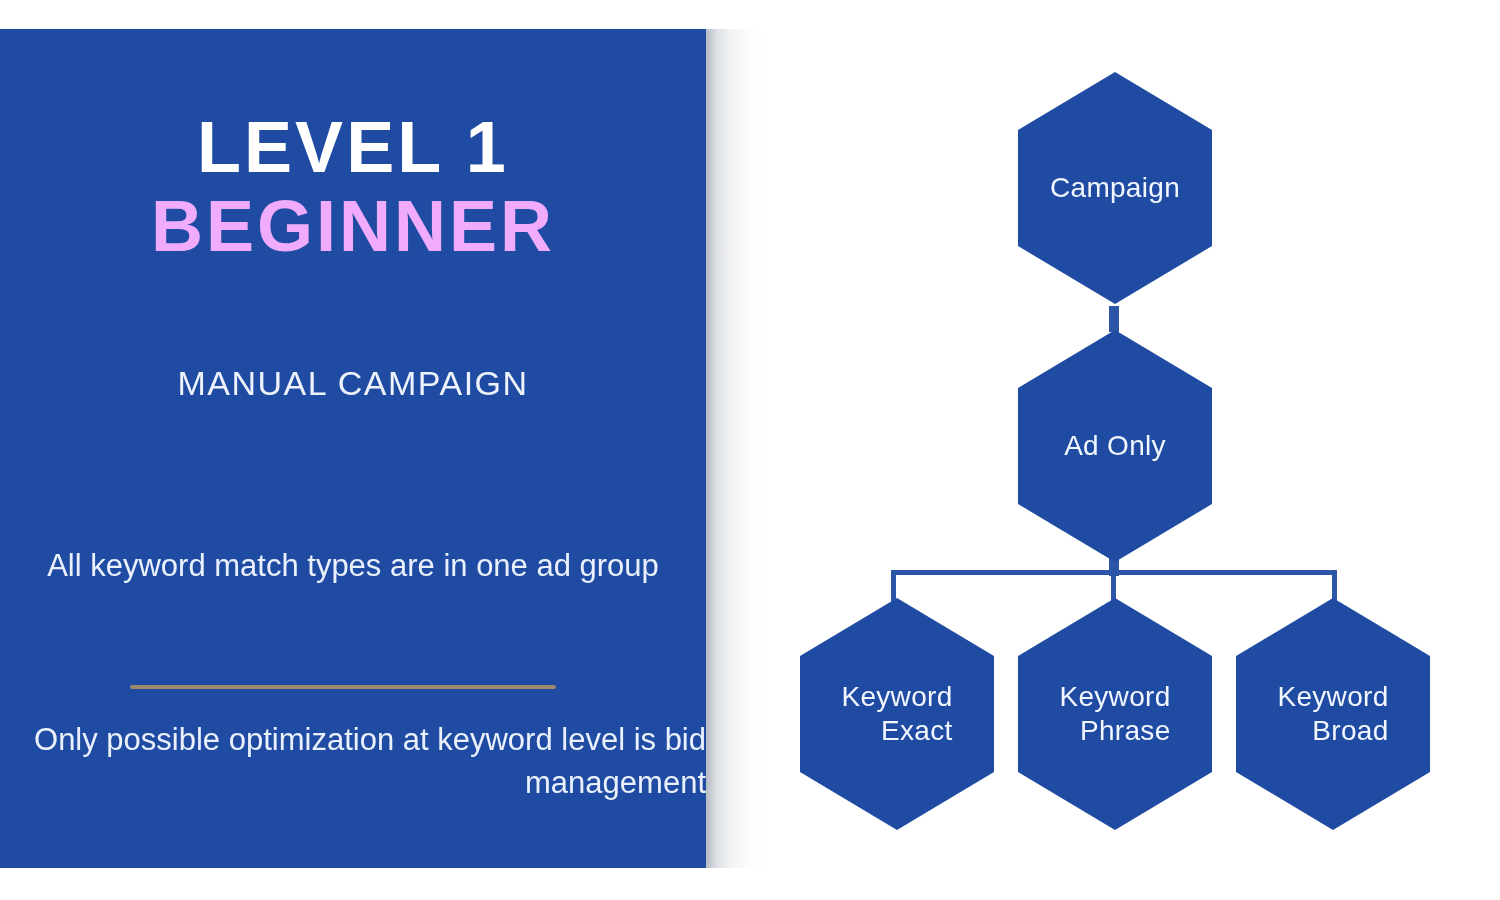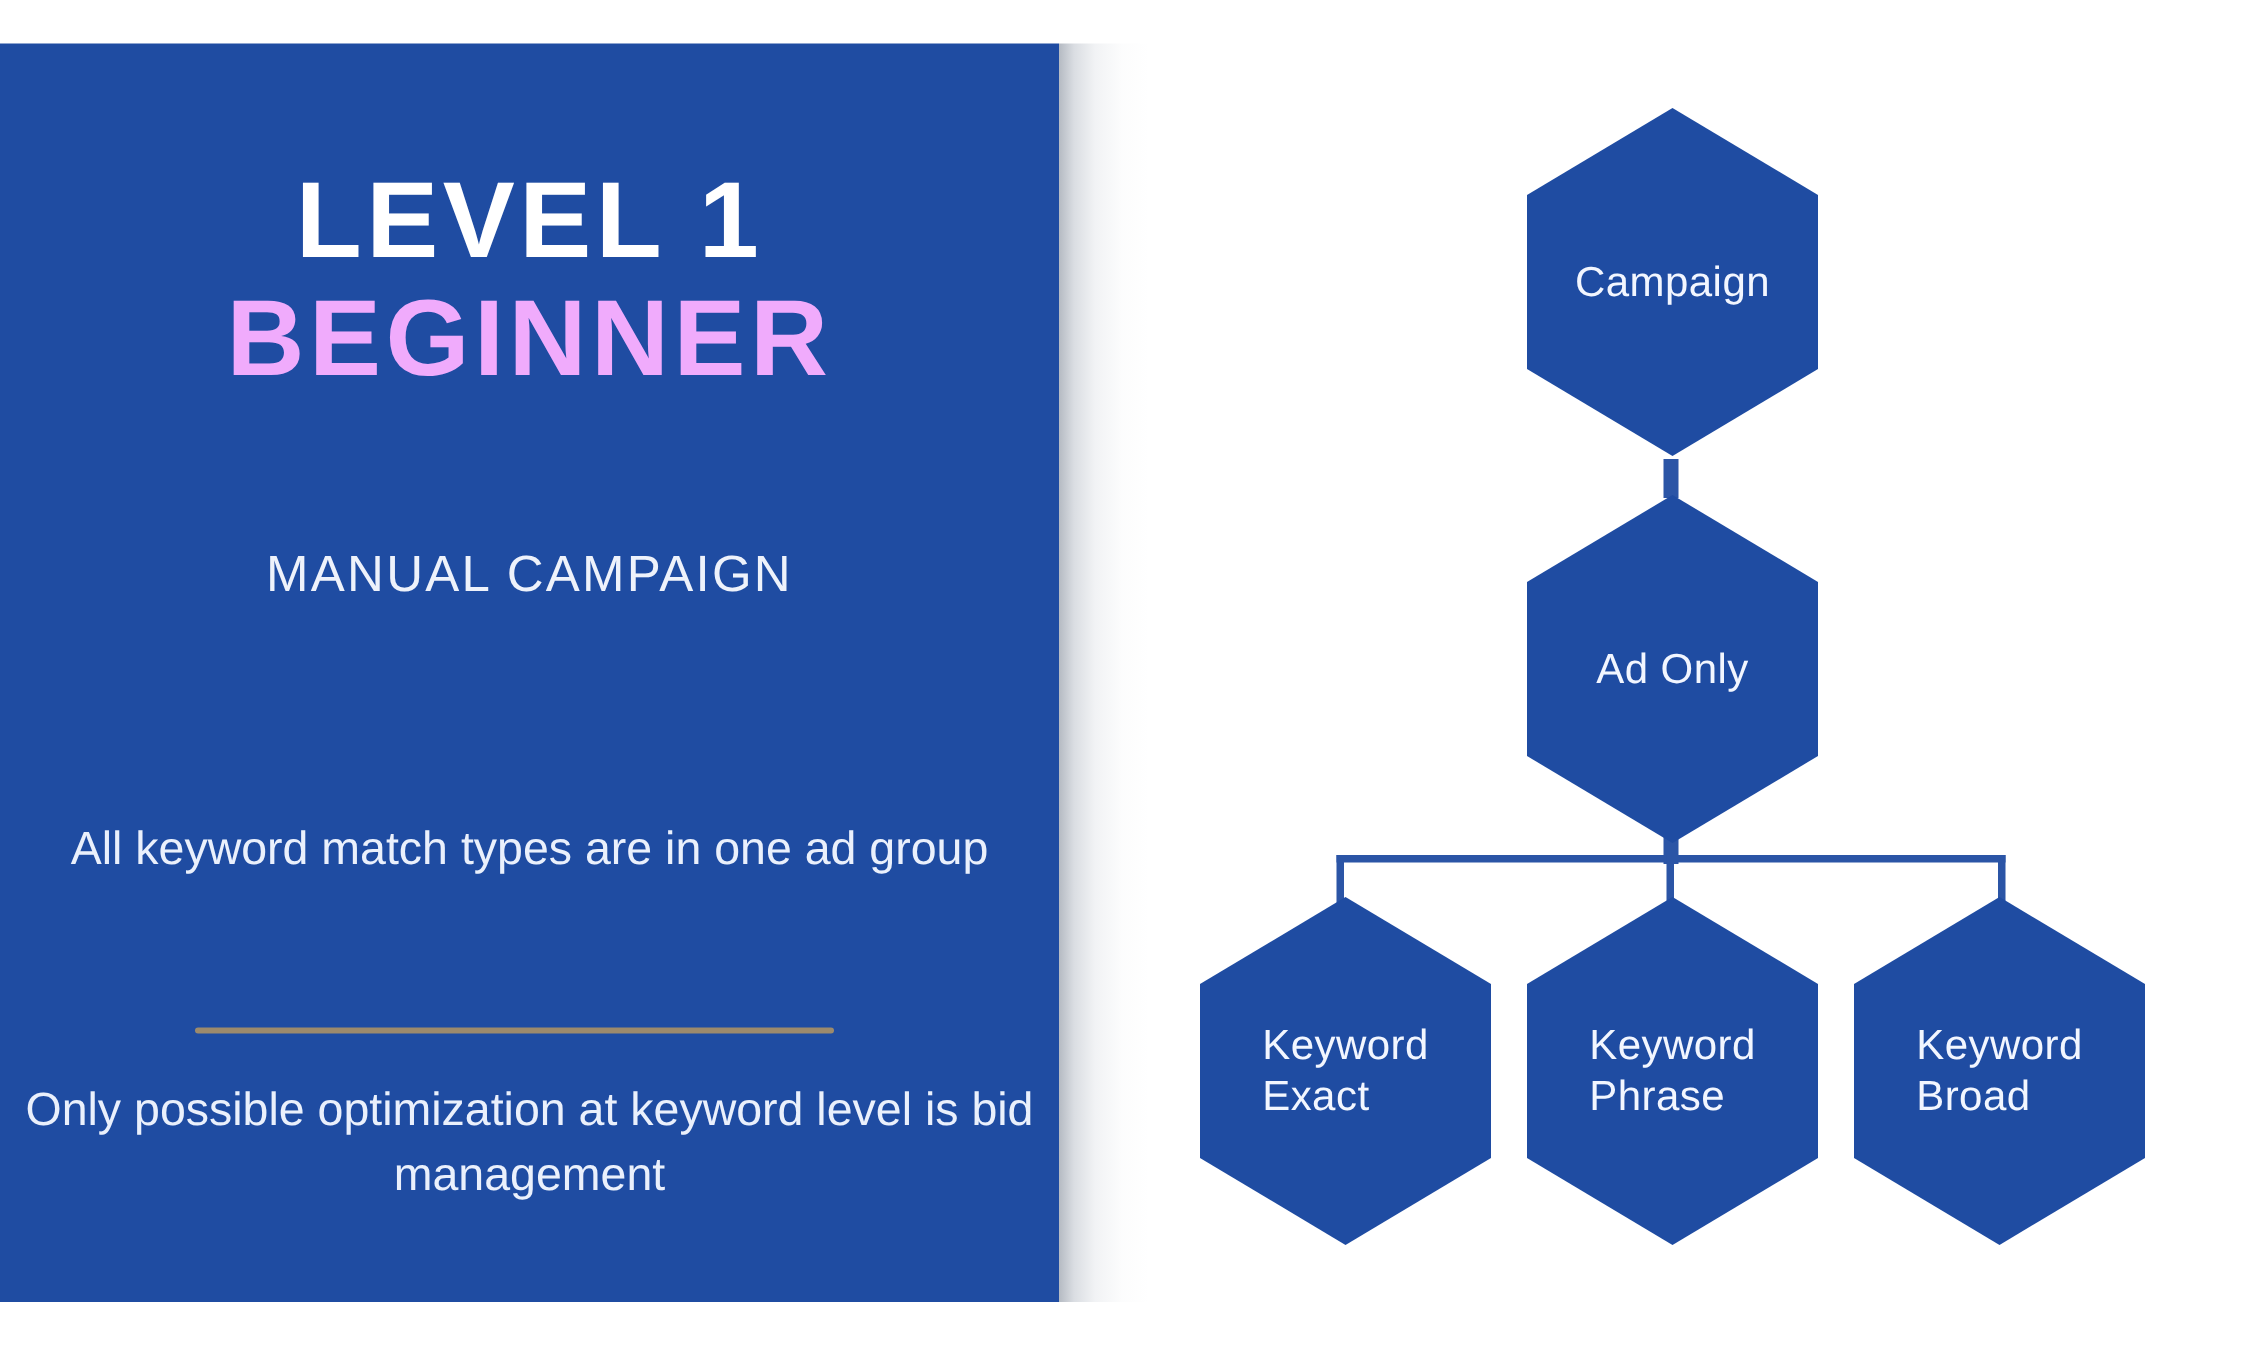--- a/index.html
+++ b/index.html
@@ -110,21 +110,21 @@
     background: #9c8a6c;
     border-radius: 2px;
   }
 
   
   #body-two {
     position: absolute;
     left: 0;
     top: 690px;
     width: 706px;
-    text-align: center;
+    text-align: right;
     font-size: 31px;
     font-weight: 400;
     line-height: 1.38;
     color: #eaf0fc;
   }
 
   
   #diagram {
     position: absolute;
     left: 760px;
@@ -140,21 +140,21 @@
     clip-path: polygon(50% 0%, 100% 25%, 100% 75%, 50% 100%, 0% 75%, 0% 25%);
     display: flex;
     align-items: center;
     justify-content: center;
   }
   .hex-label {
     color: #f2f6ff;
     font-size: 28px;
     font-weight: 400;
     line-height: 1.22;
-    text-align: left;
+    text-align: right;
     letter-spacing: 0.3px;
     white-space: pre-line;
   }
 
   
   #hex-campaign { left: 258px; top: 72px;  width: 194px; height: 232px; }
   #hex-adgroup  { left: 258px; top: 330px; width: 194px; height: 232px; }
   #hex-kw-exact { left: 40px;  top: 598px; width: 194px; height: 232px; }
   #hex-kw-phrase{ left: 258px; top: 598px; width: 194px; height: 232px; }
   #hex-kw-broad { left: 476px; top: 598px; width: 194px; height: 232px; }

